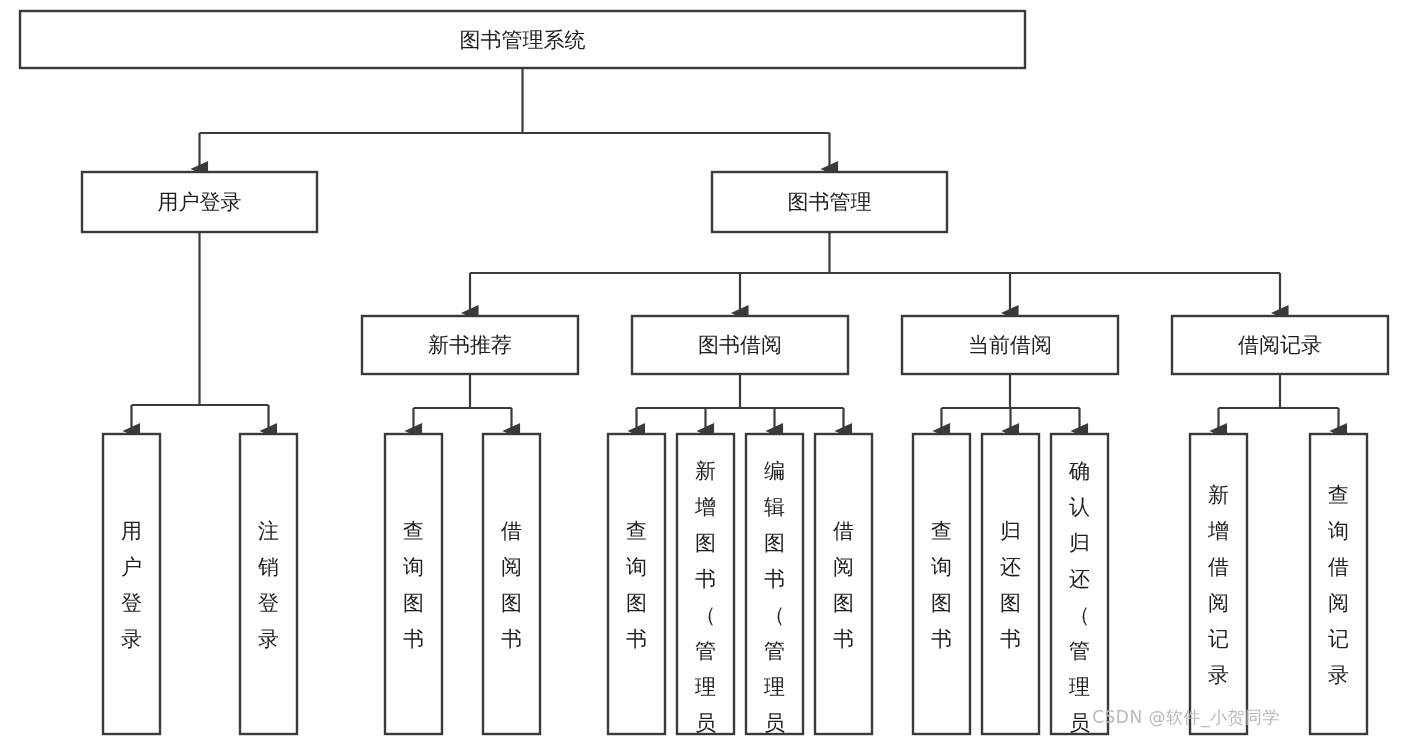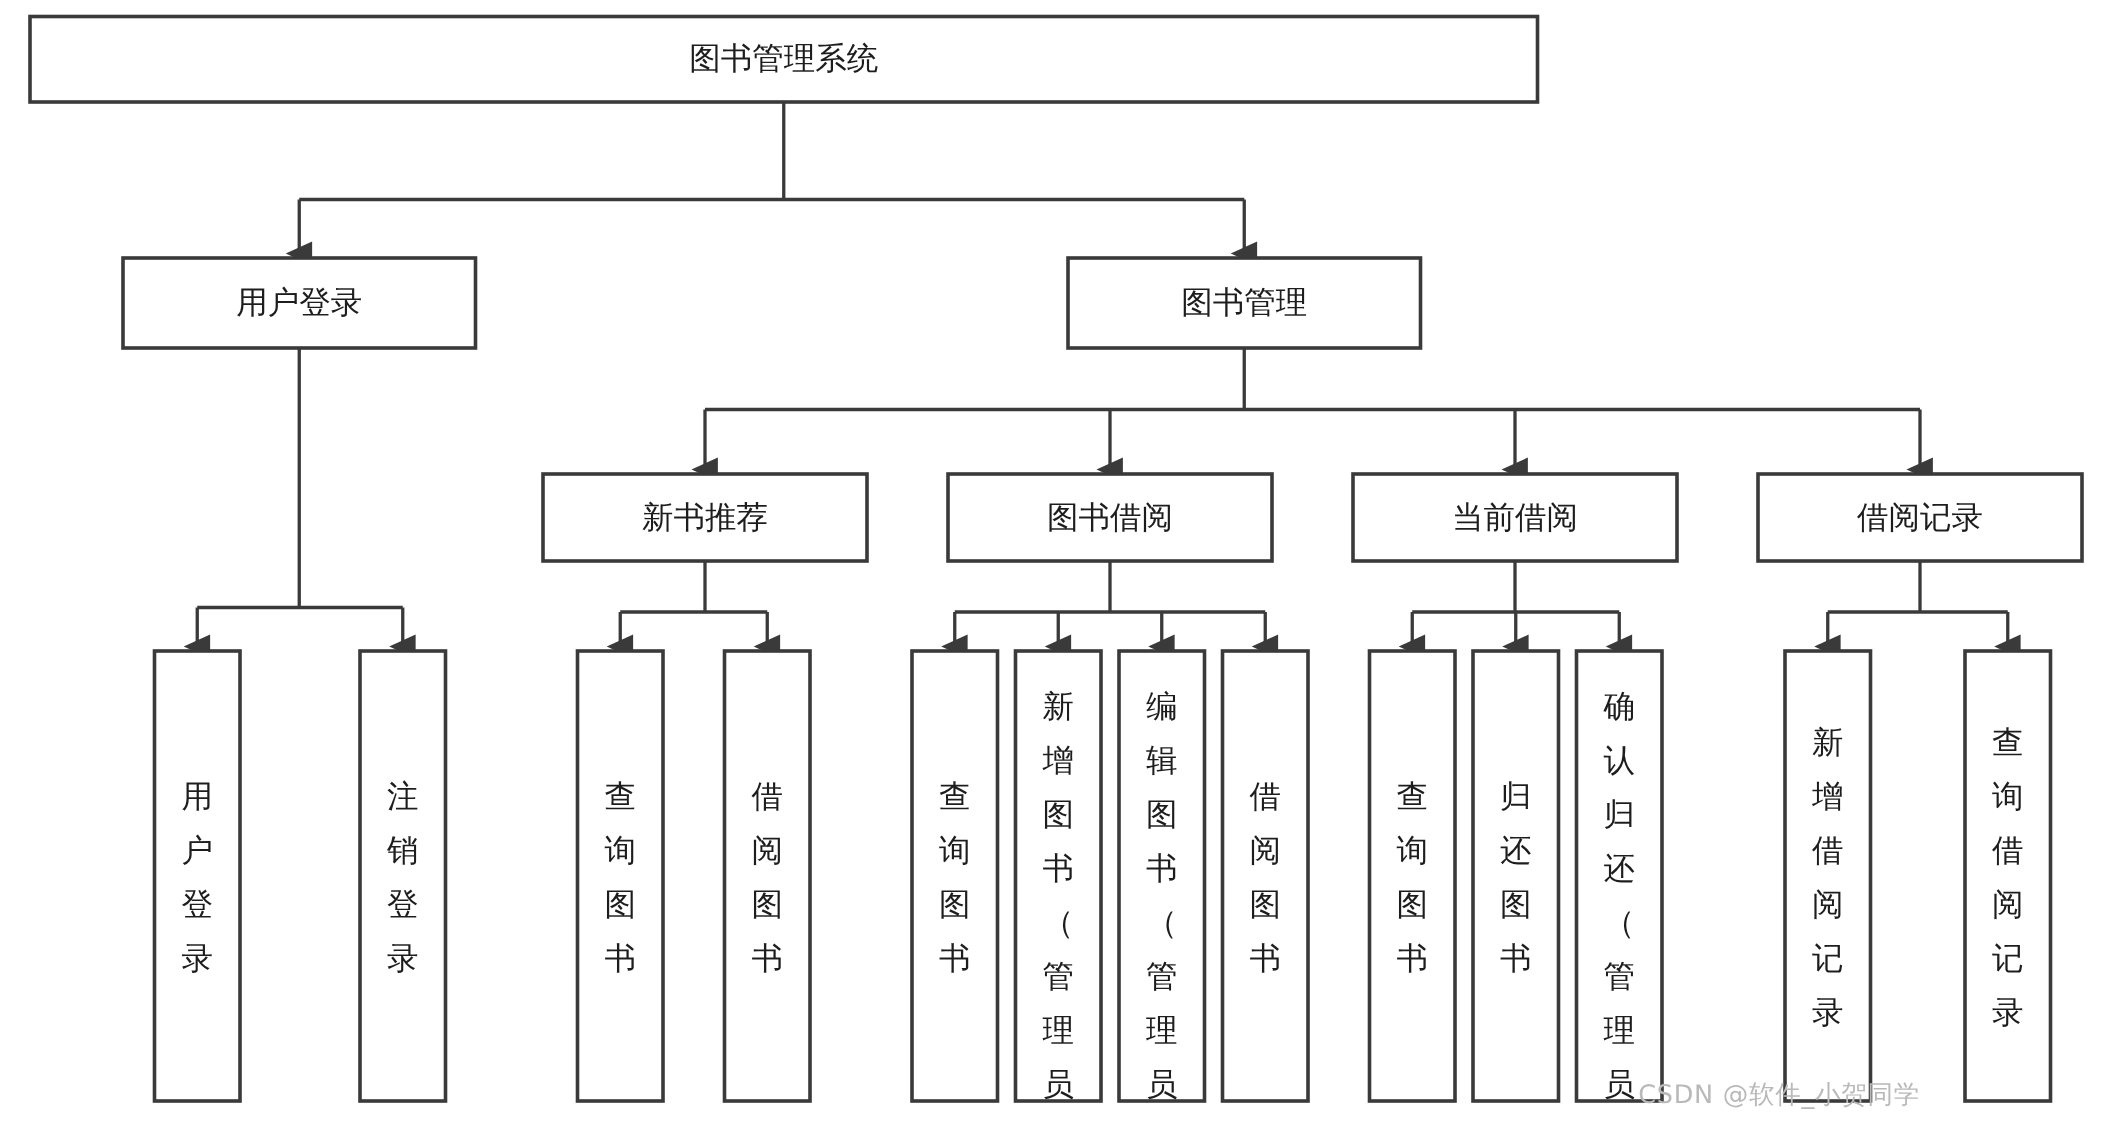--- a/index.html
+++ b/index.html
@@ -46,21 +46,21 @@
   }
   .leaf-label {
     fill: #1d1d1d;
     font-family: "DejaVu Sans", "Liberation Sans", sans-serif;
     font-size: 21px;
     text-anchor: middle;
   }
   .watermark {
     position: absolute;
     right: 12px;
-    bottom: 6px;
+    bottom: 18px;
     font-family: "DejaVu Sans", "Liberation Sans", sans-serif;
     font-size: 17px;
     color: #b9b9b9;
     white-space: nowrap;
     letter-spacing: 0.5px;
     pointer-events: none;
   }
 </style>
 </head>
 <body>

